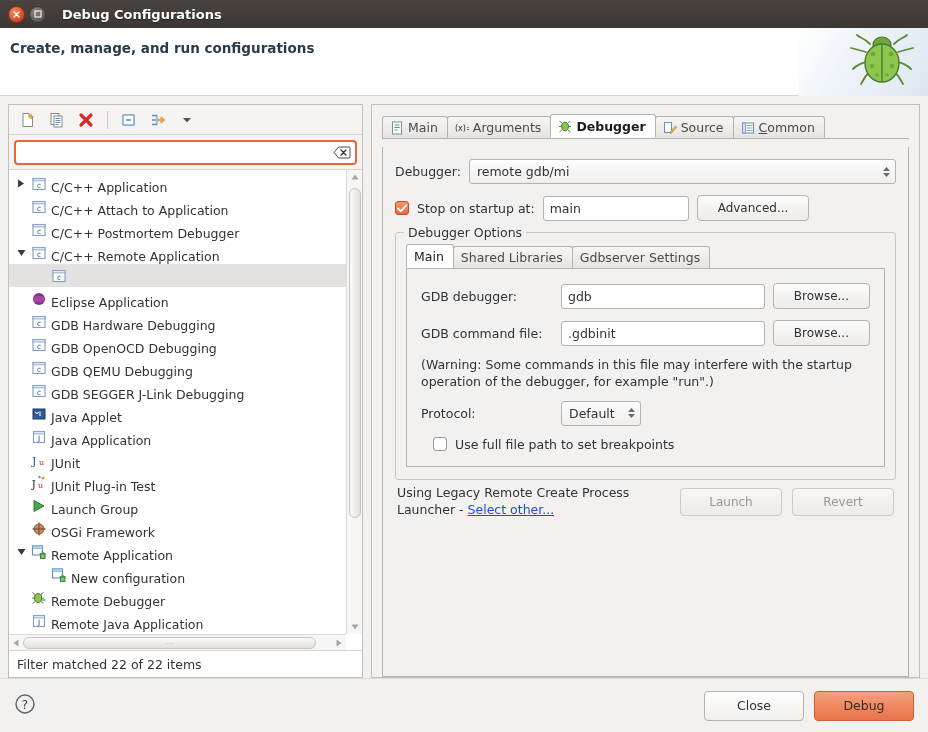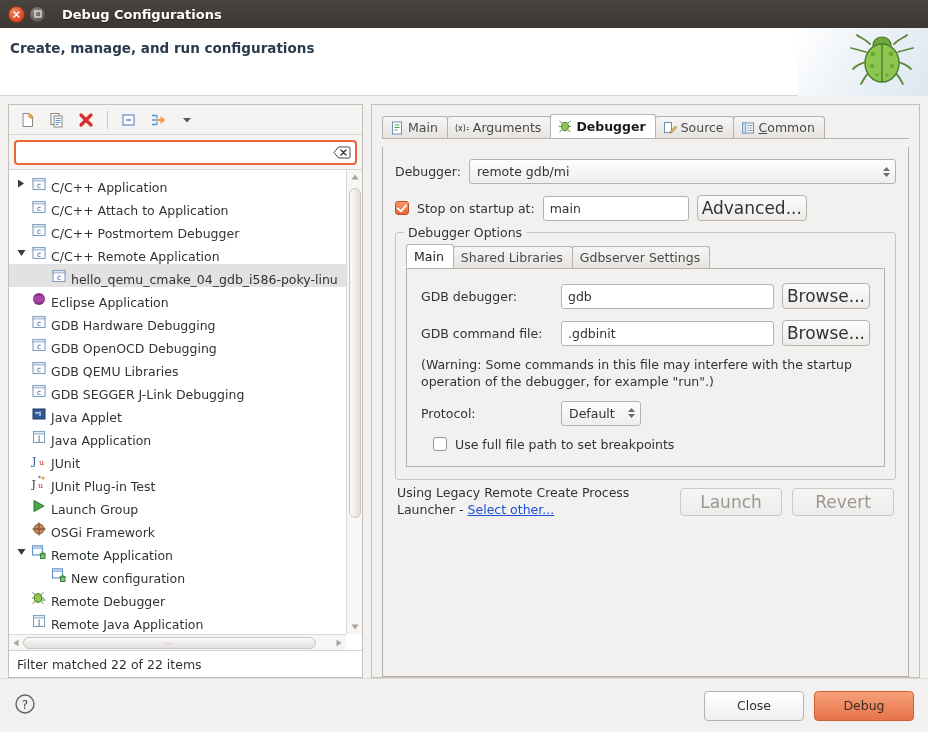--- a/index.html
+++ b/index.html
@@ -158,22 +158,22 @@
   }
   .spin { display: flex; flex-direction: column; gap: 2px; margin-left: 4px;
           color: #6b6b6b; line-height: 5px; font-size: 8px; }
   .cbox {
     width: 14px; height: 14px; border-radius: 3px; border: 1px solid #9a9692;
     background: #ffffff; display: flex; align-items: center; justify-content: center;
   }
   .cbox.on { background: linear-gradient(to bottom, #f79a6e, #e8663a);
              border-color: #c14f24; }
   .btn {
-    height: 26px; padding: 0 4px; display: flex; align-items: center;
-    justify-content: center; font-size: 17px;
+    height: 26px; padding: 0 20px; display: flex; align-items: center;
+    justify-content: center; font-size: 12px;
     background: linear-gradient(to bottom, #fcfcfc, #eeebe8);
     border: 1px solid #b6b2ad; border-radius: 4px; color: #2e3436;
     white-space: nowrap;
   }
   .btn.disabled { color: #9a9692;
     background: linear-gradient(to bottom, #f6f5f4, #eeecea); border-color: #cdc9c4; }
 
   .group {
     border: 1px solid #c9c5c0; border-radius: 3px; margin-top: 2px;
     padding: 10px 10px 12px 10px; position: relative; flex: 1;
@@ -381,21 +381,20 @@
               </div>
               <div class="row d2 sel">
                 <span class="tw"></span>
                 <span class="ic">
                   <svg width="16" height="16" viewBox="0 0 16 16">
                     <rect x="2" y="2.5" width="12" height="11" fill="#fdfdfd" stroke="#7f9ec4" stroke-width="1.1"></rect>
                     <rect x="2" y="2.5" width="12" height="2.4" fill="#dfe9f5" stroke="#7f9ec4" stroke-width="0.8"></rect>
                     <text x="8" y="12" font-size="7.5" text-anchor="middle" fill="#2e5a96" font-family="DejaVu Sans, sans-serif">c</text>
                   </svg>
                 </span>
-                <span class="rowlabel">hello_qemu_cmake_04_gdb_i586-poky-linu</span>
               </div>
               <div class="row d1">
                 <span class="tw"></span>
                 <span class="ic">
                   <svg width="16" height="16" viewBox="0 0 16 16">
                     <circle cx="8" cy="8" r="6" fill="#8b2f8b"></circle>
                     <ellipse cx="8" cy="8" rx="6" ry="3.2" fill="#a347a3"></ellipse>
                   </svg>
                 </span>
                 <span class="rowlabel">Eclipse Application</span>
@@ -424,21 +423,21 @@
               </div>
               <div class="row d1">
                 <span class="tw"></span>
                 <span class="ic">
                   <svg width="16" height="16" viewBox="0 0 16 16">
                     <rect x="2" y="2.5" width="12" height="11" fill="#fdfdfd" stroke="#7f9ec4" stroke-width="1.1"></rect>
                     <rect x="2" y="2.5" width="12" height="2.4" fill="#dfe9f5" stroke="#7f9ec4" stroke-width="0.8"></rect>
                     <text x="8" y="12" font-size="7.5" text-anchor="middle" fill="#2e5a96" font-family="DejaVu Sans, sans-serif">c</text>
                   </svg>
                 </span>
-                <span class="rowlabel">GDB QEMU Libraries</span>
+                <span class="rowlabel">GDB QEMU Debugging</span>
               </div>
               <div class="row d1">
                 <span class="tw"></span>
                 <span class="ic">
                   <svg width="16" height="16" viewBox="0 0 16 16">
                     <rect x="2" y="2.5" width="12" height="11" fill="#fdfdfd" stroke="#7f9ec4" stroke-width="1.1"></rect>
                     <rect x="2" y="2.5" width="12" height="2.4" fill="#dfe9f5" stroke="#7f9ec4" stroke-width="0.8"></rect>
                     <text x="8" y="12" font-size="7.5" text-anchor="middle" fill="#2e5a96" font-family="DejaVu Sans, sans-serif">c</text>
                   </svg>
                 </span>

